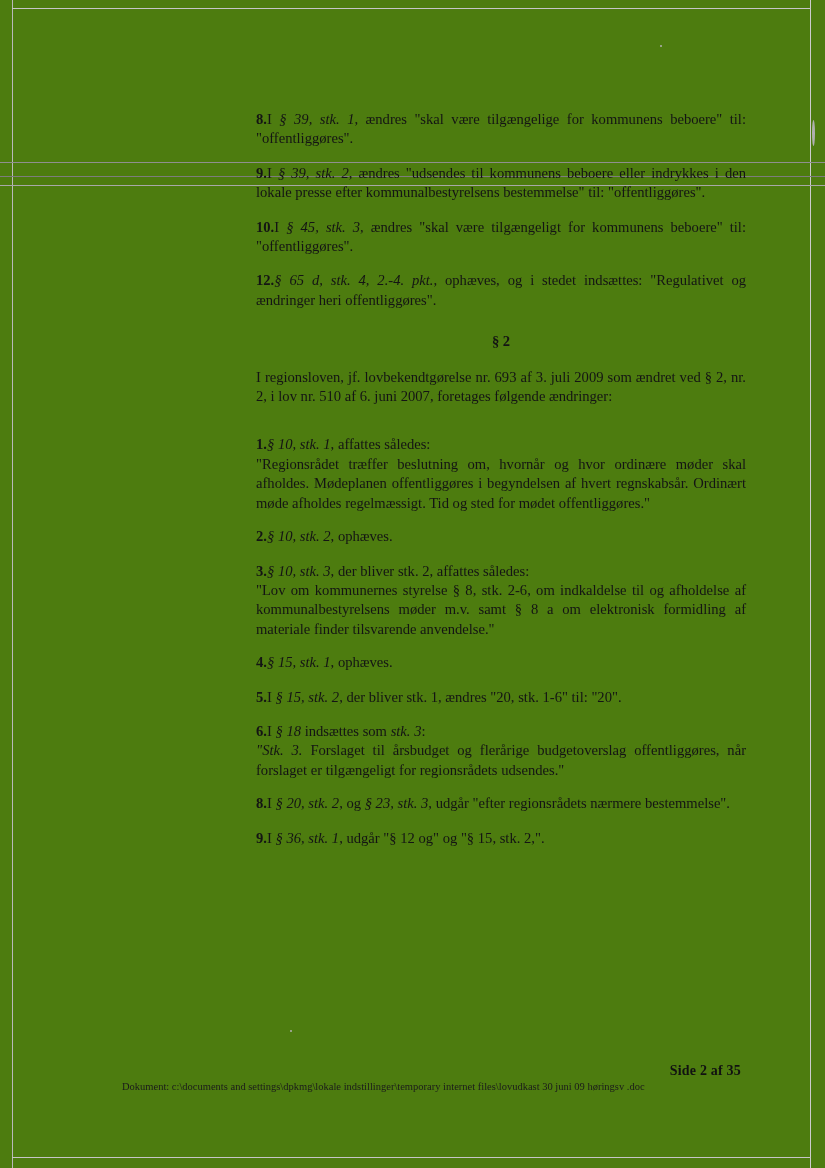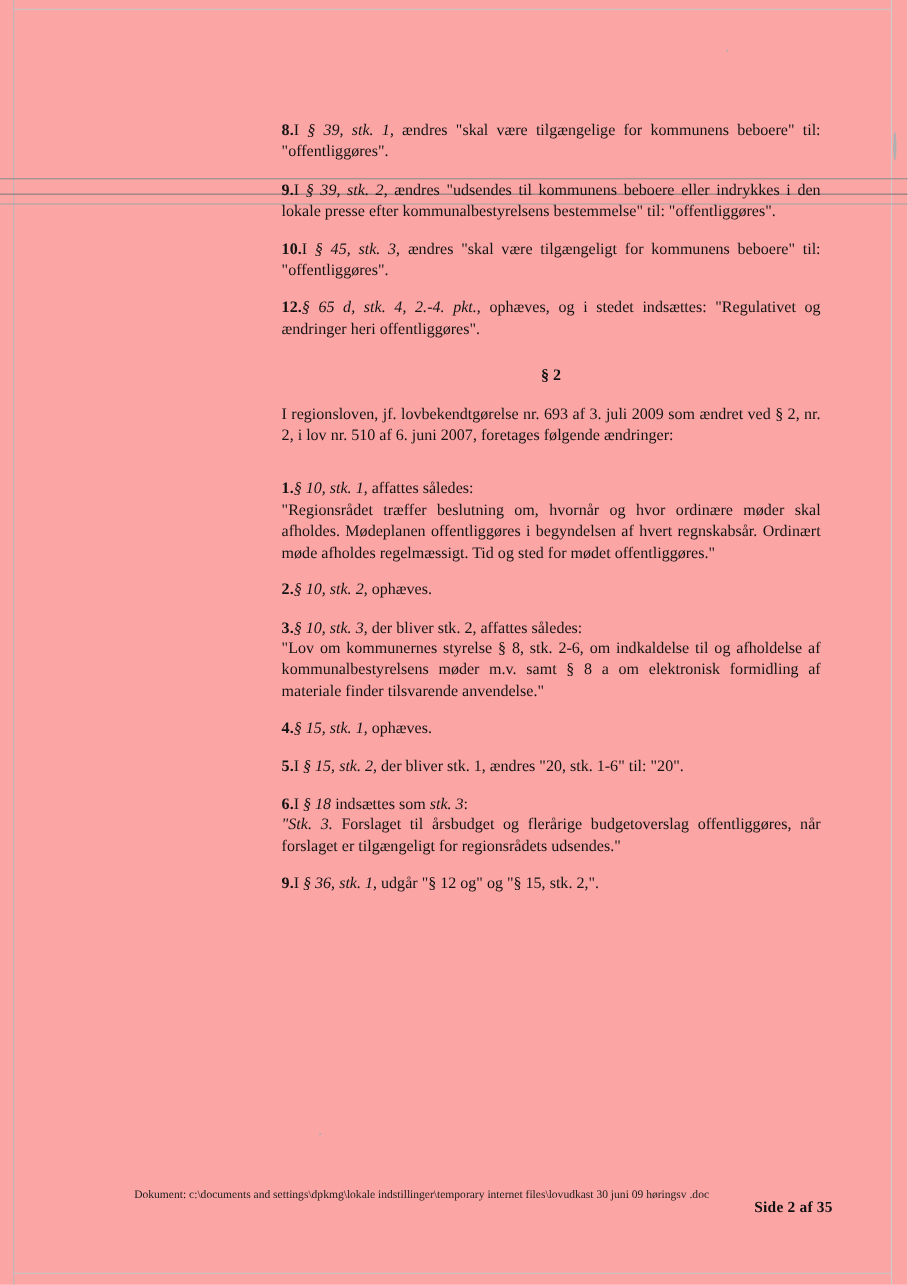--- a/index.html
+++ b/index.html
@@ -15,21 +15,21 @@
     position: relative;
     overflow: hidden;
   }
 
   
   #page {
     position: absolute;
     left: 0; top: 0;
     width: 825px;
     height: 1168px;
-    background: #fca5a5;
+    background: #4d7c0f;
   }
 
   
   .scan-edge-left {
     position: absolute;
     left: 12px; top: 0; bottom: 0;
     width: 1px;
     background: #b9b9b9;
   }
   .scan-edge-right {
@@ -112,27 +112,26 @@
     margin: 0;
     text-indent: 17px;
   }
   .spacer-lg {
     height: 14px;
   }
 
   
   .footer-page {
     position: absolute;
-    right: 68px;
+    right: 84px;
     top: 1063px;
     font-size: 14px;
     font-weight: bold;
     color: #111;
     letter-spacing: .2px;
-    margin-top: 28px;
   }
   .footer-path {
     position: absolute;
     left: 122px;
     top: 1081px;
     font-size: 10.5px;
     color: #1b1b1b;
     white-space: nowrap;
   }
 </style>
@@ -201,20 +200,23 @@
     <p class="para">
       <span class="num">5.</span><span>I </span><span class="it">§ 15, stk. 2</span><span>, der bliver stk. 1, ændres "20, stk. 1-6" til: "20".</span>
     </p>
 
     <p class="para tight">
       <span class="num">6.</span><span>I </span><span class="it">§ 18</span><span> indsættes som </span><span class="it">stk. 3</span><span>:</span><br>
       <span class="block-quote"><span class="it">"Stk. 3.</span><span> Forslaget til årsbudget og flerårige budgetoverslag offentliggøres, når forslaget er tilgængeligt for regionsrådets udsendes."</span></span>
     </p>
 
 
+    <p class="para">
+      <span class="num">8.</span><span>I </span><span class="it">§ 20, stk. 2</span><span>, og </span><span class="it">§ 23, stk. 3</span><span>, udgår "efter regionsrådets nærmere bestemmelse".</span>
+    </p>
 
     <p class="para">
       <span class="num">9.</span><span>I </span><span class="it">§ 36, stk. 1</span><span>, udgår "§ 12 og" og "§ 15, stk. 2,".</span>
     </p>
 
   </div>
 
   <div class="footer-page">Side 2 af 35</div>
   <div class="footer-path">Dokument:  c:\documents and settings\dpkmg\lokale indstillinger\temporary internet files\lovudkast 30  juni 09 høringsv .doc</div>
 

